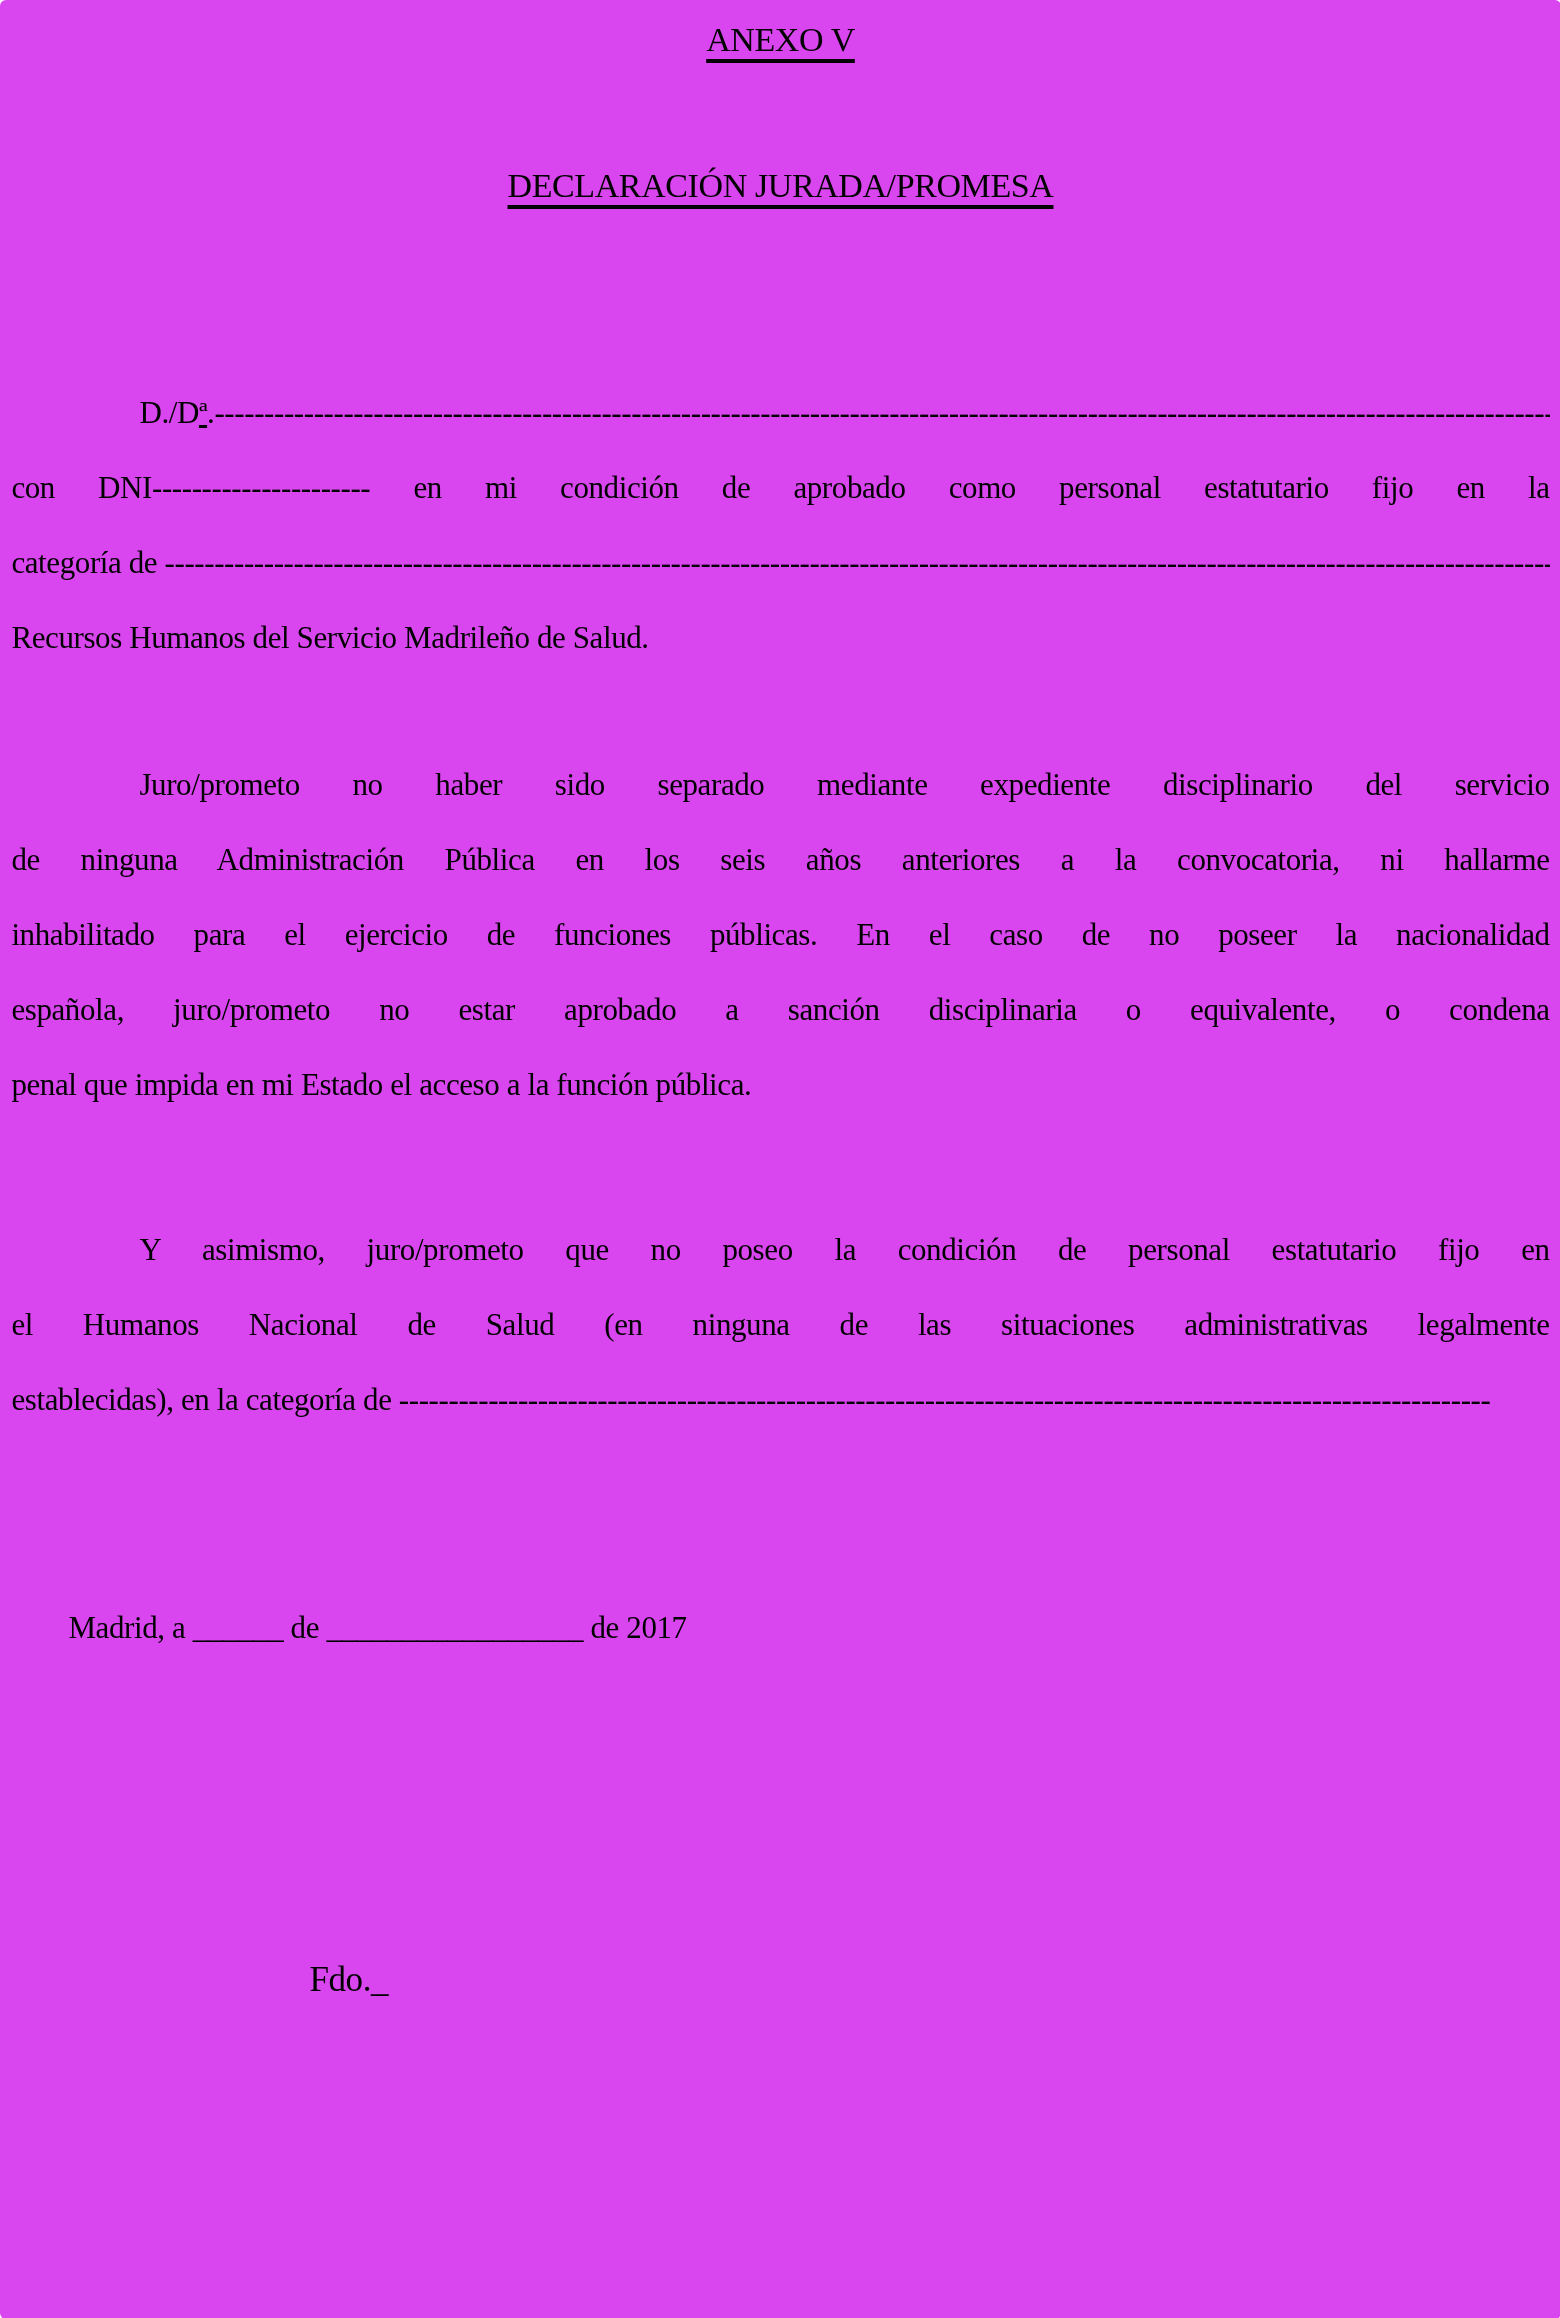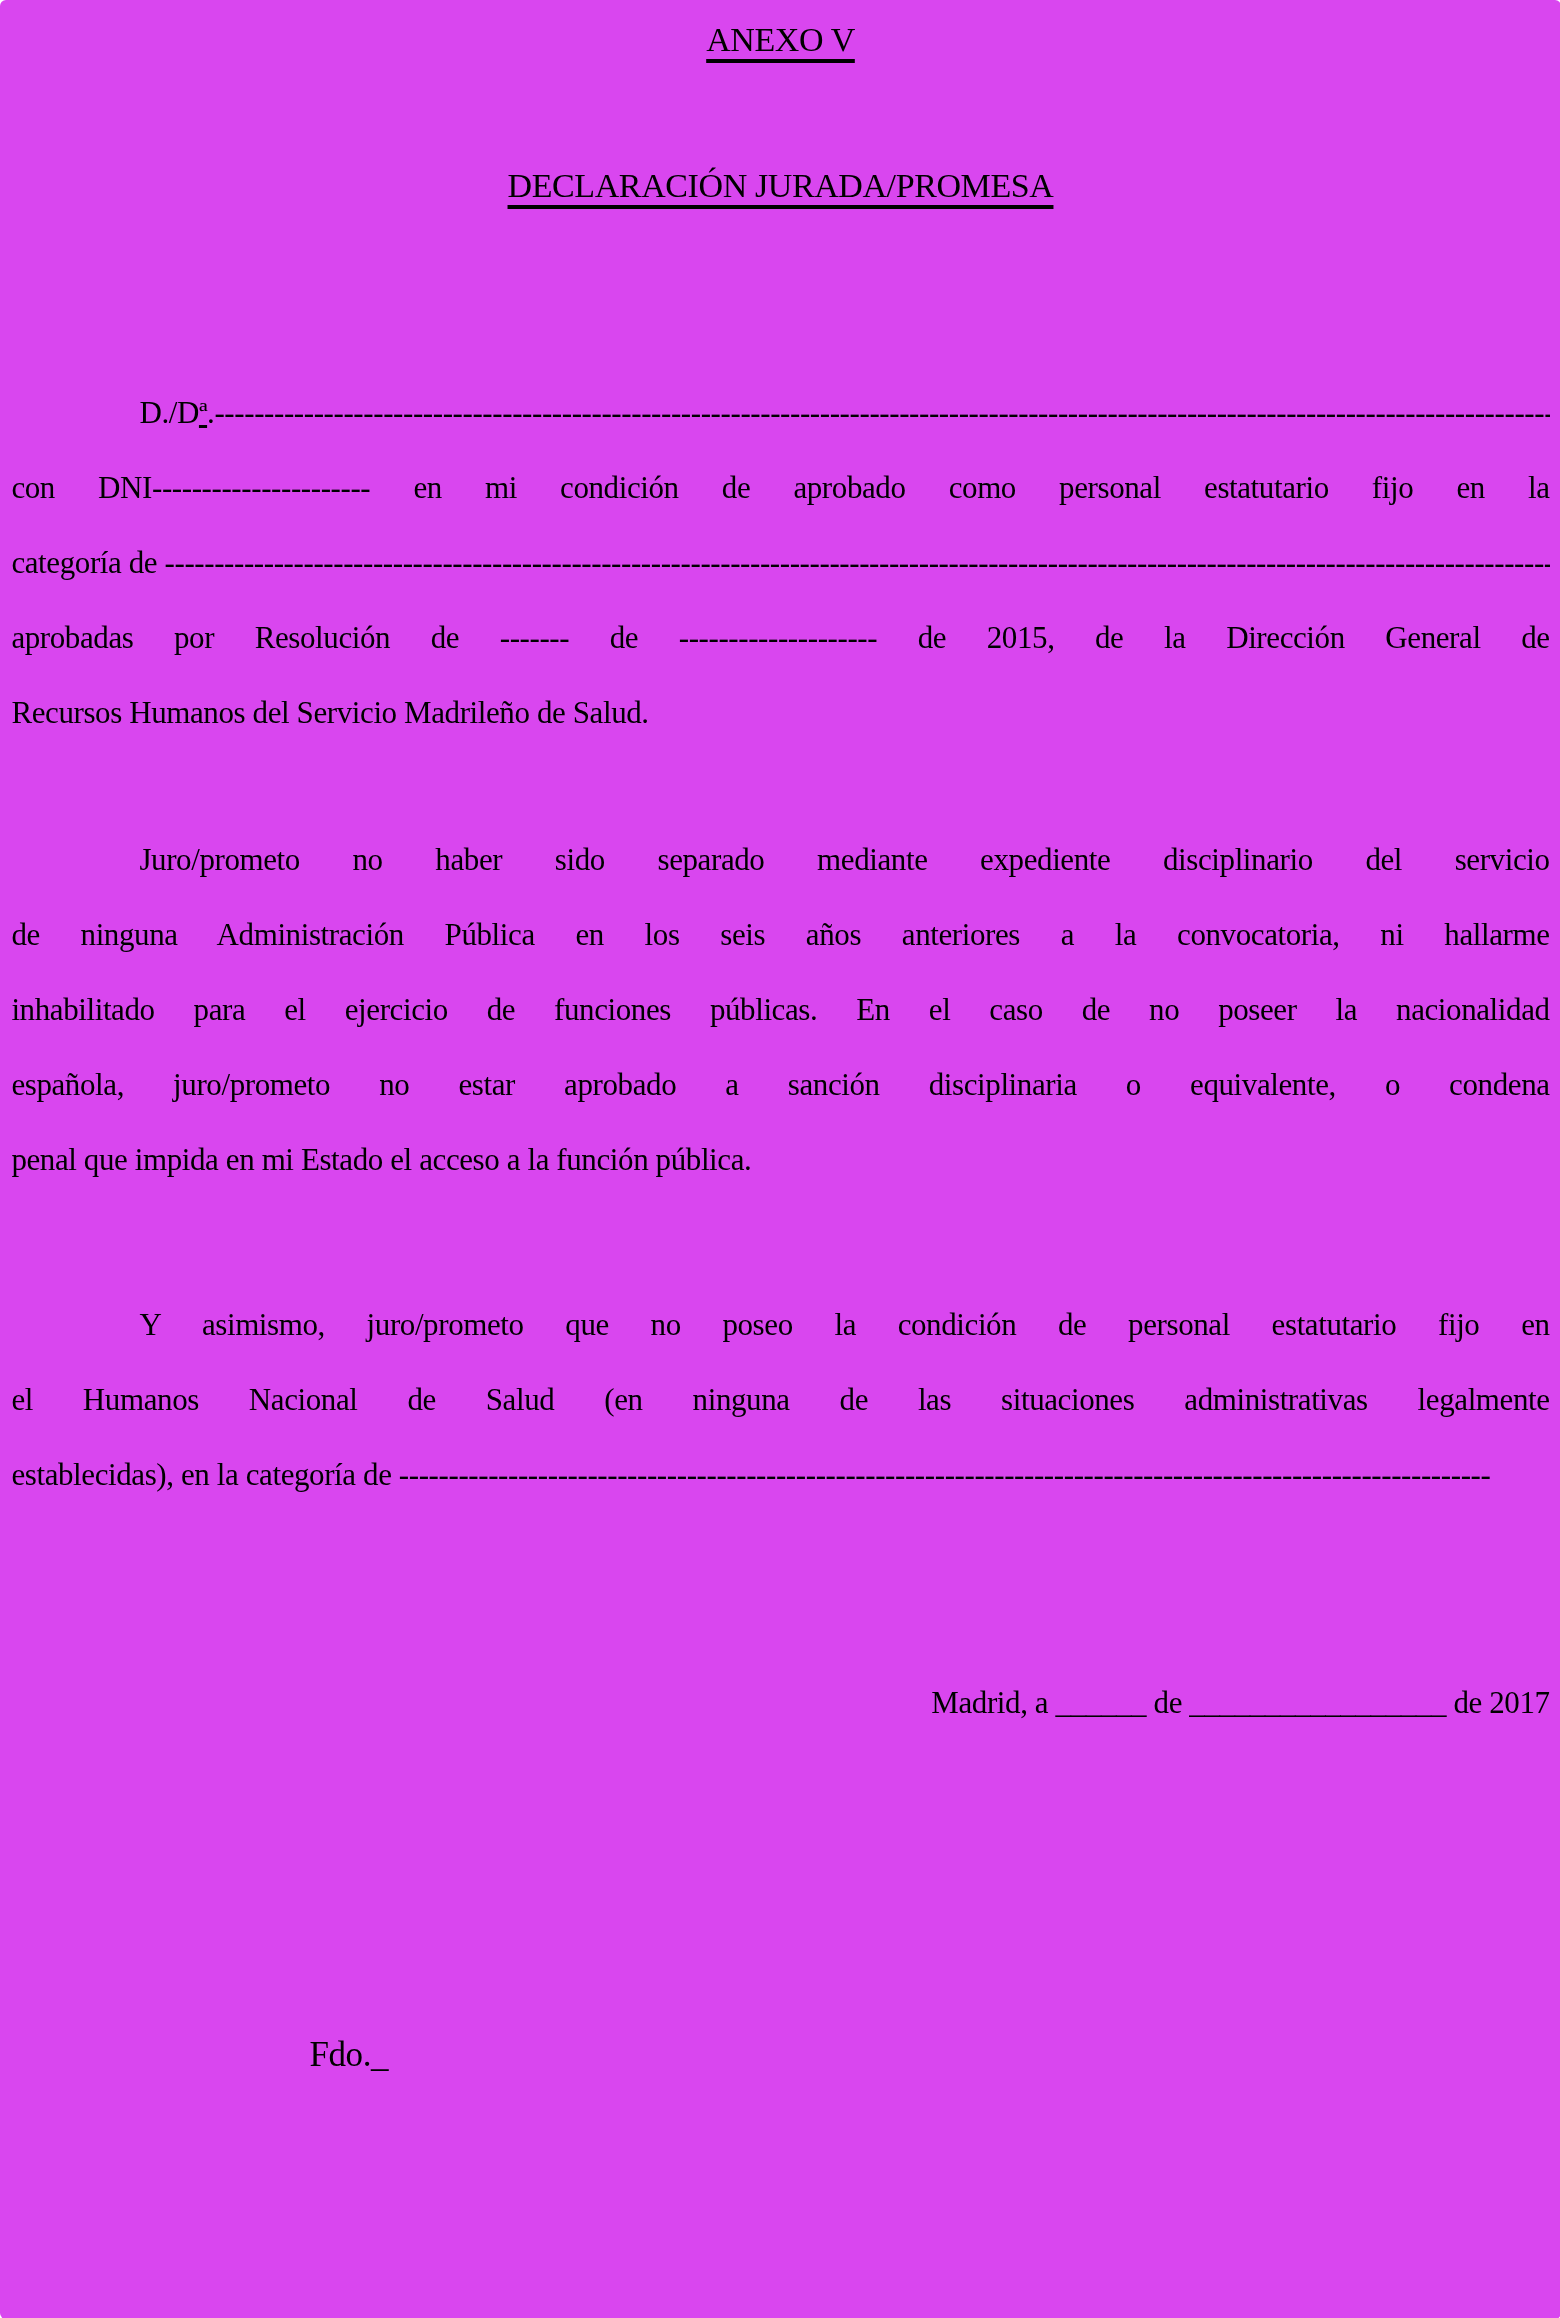--- a/index.html
+++ b/index.html
@@ -53,21 +53,21 @@
   }
   .ind1 { text-indent: 128px; }
   .smind { padding-left: 11.4px; }
   .ordinal { text-decoration: underline; }
 
   .date-line {
     margin-top: 153px;
     font-size: 31px;
     line-height: 75px;
     height: 75px;
-    text-align: right;
+    text-align: left;
     padding-left: 57px;
     white-space: nowrap;
   }
   .signature-line {
     margin-top: 277px;
     font-size: 35px;
     line-height: 75px;
     height: 75px;
     padding-left: 298px;
     white-space: nowrap;
@@ -79,21 +79,20 @@
 <div class="page">
 
   <div class="title annex-title">ANEXO V</div>
 
   <div class="title main-title">DECLARACIÓN JURADA/PROMESA</div>
 
   <div class="para para-opening">
     <div class="line clip ind1"><span>D./D</span><span class="ordinal">ª</span><span>.--------------------------------------------------------------------------------------------------------------------------------------------</span></div>
     <div class="line just">con DNI---------------------- en mi condición de aprobado como personal estatutario fijo en la</div>
     <div class="line clip">categoría de --------------------------------------------------------------------------------------------------------------------------------------------</div>
-    <div class="line just">aprobadas por Resolución de ------- de -------------------- de 2015, de la Dirección General de</div>
     <div class="line">Recursos Humanos del Servicio Madrileño de Salud.</div>
   </div>
 
   <div class="para para-declaration">
     <div class="line just ind1">Juro/prometo no haber sido separado mediante expediente disciplinario del servicio</div>
     <div class="line just">de ninguna Administración Pública en los seis años anteriores a la convocatoria, ni hallarme</div>
     <div class="line just">inhabilitado para el ejercicio de funciones públicas. En el caso de no poseer la nacionalidad</div>
     <div class="line just">española, juro/prometo no estar aprobado a sanción disciplinaria o equivalente, o condena</div>
     <div class="line">penal que impida en mi Estado el acceso a la función pública.</div>
   </div>

